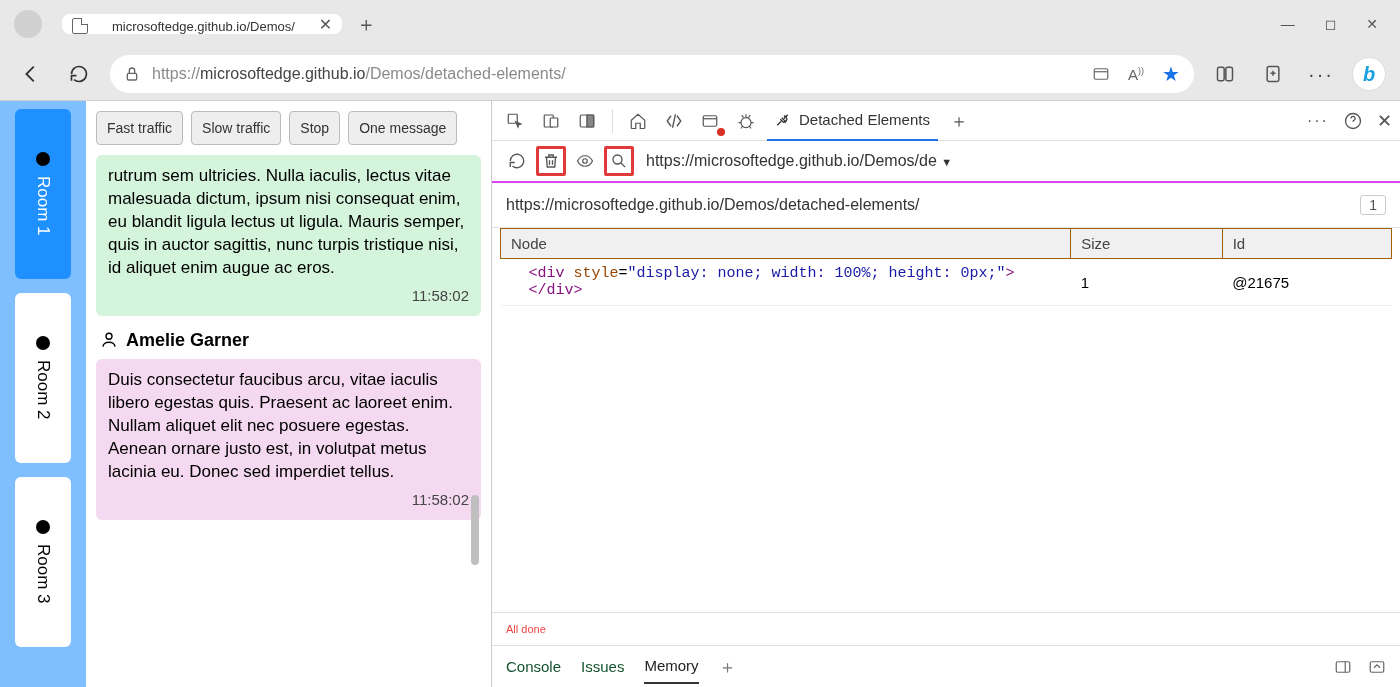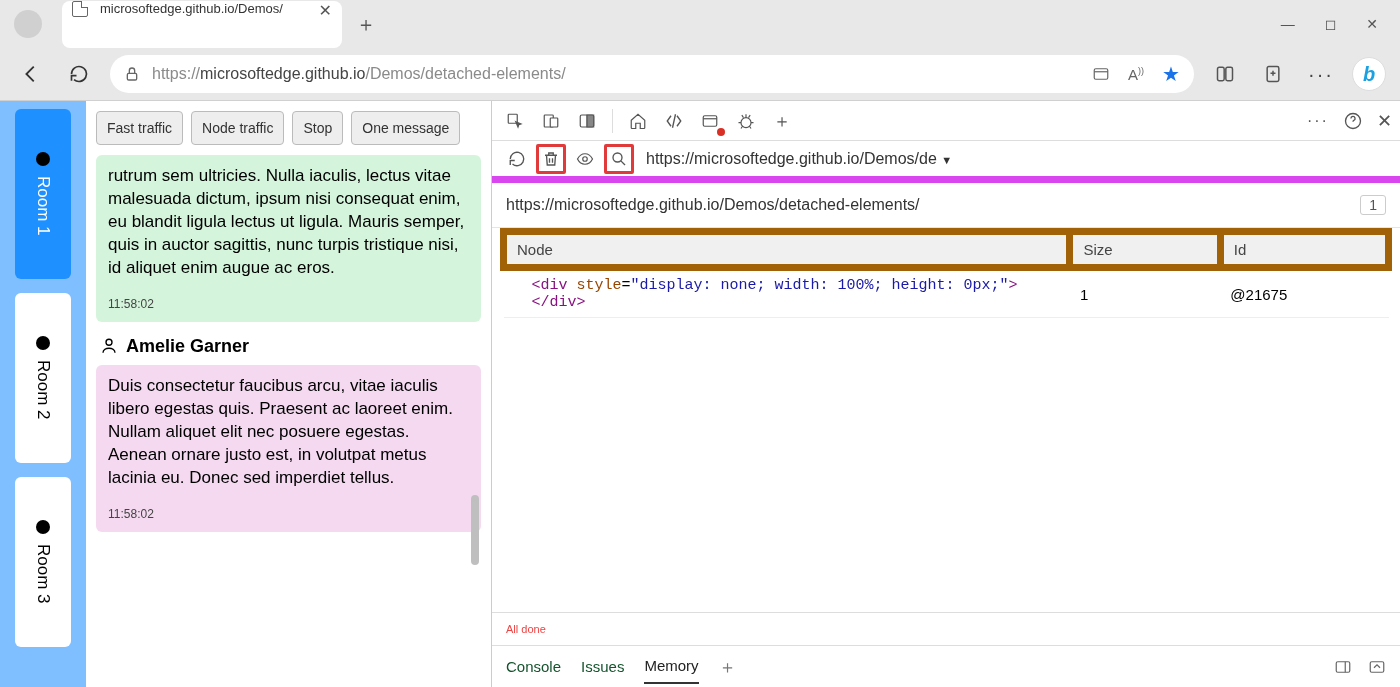--- a/index.html
+++ b/index.html
@@ -21,25 +21,25 @@
     padding: 0 8px;
   }
   .avatar-circle {
     width: 28px; height: 28px;
     background: #d0d0d0; border-radius: 50%;
     margin-right: 20px; margin-left: 6px;
   }
   .tab {
     background: #fff;
     border-radius: 8px;
-    height: 47px;
+    height: 20px;
     display: flex;
-    align-items: flex-start;
+    align-items: flex-end;
     padding: 0 10px;
-    gap: 12px;
+    gap: 24px;
     min-width: 280px;
   }
   .page-icon {
     width:16px;height:16px;border:1.5px solid #666;border-radius:2px;position:relative;
   }
   .page-icon::after{content:"";position:absolute;right:-1px;top:-1px;width:6px;height:6px;background:#fff;border-left:1.5px solid #666;border-bottom:1.5px solid #666;}
   .tab-title{font-size:13px;color:#333;flex:1;white-space:nowrap;overflow:hidden;}
   .tab-close{font-size:16px;color:#555;}
   .newtab{margin-left:14px;font-size:20px;color:#555;}
   .win-controls{margin-left:auto;display:flex;gap:30px;padding-right:14px;color:#555;}
@@ -116,21 +116,21 @@
   }
   .controls{display:flex;gap:8px;margin-bottom:10px;}
   .ctrl-btn{
     background:#eee;border:1px solid #bbb;border-radius:4px;
     padding:8px 10px;font-size:14px;color:#333;
   }
   .messages{flex:1;overflow:auto;position:relative;}
   .msg{border-radius:6px;padding:10px 12px;font-size:17px;line-height:1.35;margin-bottom:14px;}
   .msg.green{background:#d4f4dc;}
   .msg.pink{background:#f4d9f0;}
-  .msg .time{display:block;text-align:left;font-size:12px;color:#444;margin-top:16px;}
+  .msg .time{display:block;text-align:right;font-size:15px;color:#444;margin-top:6px;}
   .sender{display:flex;align-items:center;gap:8px;font-weight:bold;font-size:18px;margin:0 0 8px 4px;}
   .sender .person-icon{width:18px;height:18px;}
   .scroll-thumb{
     position:absolute;right:2px;top:340px;width:8px;height:70px;background:#bfbfbf;border-radius:4px;
   }
   
   .devtools{
     flex:1;
     display:flex;flex-direction:column;
     background:#fff;
@@ -141,34 +141,34 @@
   }
   .dt-ic{width:30px;height:30px;display:flex;align-items:center;justify-content:center;color:#555;}
   .dt-sep{width:1px;height:24px;background:#ddd;margin:0 4px;}
   .dt-tab-active{
     display:flex;align-items:center;gap:6px;
     border-bottom:2px solid #1a73e8;height:40px;padding:0 8px;color:#333;font-size:15px;
   }
   .dt-tabs-right{margin-left:auto;display:flex;gap:14px;align-items:center;color:#555;}
   .dt-toolbar{
     height:42px;display:flex;align-items:center;gap:4px;padding:0 10px;
-    border-bottom:7px solid #d946ef;
+    border-bottom:2px solid #d946ef;
   }
   .highlight-red{border:3px solid #e03a3a;border-radius:2px;}
   .dt-url{font-size:16px;color:#333;padding-left:8px;}
   .dt-frame-header{
     display:flex;align-items:center;padding:12px 14px;font-size:16px;color:#333;
     border-bottom:1px solid #e5e5e5;
   }
   .count-badge{
     margin-left:auto;border:1px solid #ccc;border-radius:3px;padding:1px 8px;font-size:14px;color:#555;
   }
   .dt-table{width:calc(100% - 16px);margin:0 8px;border-collapse:collapse;font-size:15px;}
   .dt-table th{
-    text-align:left;background:#f0f0f0;border:7px solid #a16207;padding:6px 10px;font-weight:normal;color:#444;
+    text-align:left;background:#f0f0f0;border:1px solid #a16207;padding:6px 10px;font-weight:normal;color:#444;
   }
   .dt-table td{padding:6px 10px;border-bottom:1px solid #eee;}
   .code{font-family:Consolas,"Courier New",monospace;font-size:15px;}
   .c-tag{color:#881280;}
   .c-attr{color:#994500;}
   .c-str{color:#1a1aa6;}
   .dt-body{flex:1;}
   .dt-status{
     border-top:1px solid #ddd;padding:10px 14px;font-size:11px;color:#ef4444;
   }
@@ -257,21 +257,21 @@
         <span>Room 2</span>
       </div>
       <div class="room">
         <span class="dot"></span>
         <span>Room 3</span>
       </div>
     </div>
     <div class="chat">
       <div class="controls">
         <button class="ctrl-btn">Fast traffic</button>
-        <button class="ctrl-btn">Node traffic</button>
+        <button class="ctrl-btn">Slow traffic</button>
         <button class="ctrl-btn">Stop</button>
         <button class="ctrl-btn">One message</button>
       </div>
       <div class="messages">
         <div class="msg green">
           <span>rutrum sem ultricies. Nulla iaculis, lectus vitae malesuada dictum, ipsum nisi consequat enim, eu blandit ligula lectus ut ligula. Mauris semper, quis in auctor sagittis, nunc turpis tristique nisi, id aliquet enim augue ac eros.</span>
           <span class="time">11:58:02</span>
         </div>
         <div class="sender">
           <svg class="person-icon" viewBox="0 0 24 24" fill="none" stroke="#000" stroke-width="1.8">
@@ -326,20 +326,26 @@
             <rect x="3" y="5" width="18" height="14" rx="2"></rect>
             <path d="M3 9h18"></path>
           </svg>
         <span style="position:absolute;bottom:0;right:0;width:8px;height:8px;background:#d93025;border-radius:50%;"></span>
       </div>
       <div class="dt-ic">
         <svg width="20" height="20" viewBox="0 0 24 24" fill="none" stroke="#555" stroke-width="1.4">
             <circle cx="12" cy="14" r="6"></circle>
             <path d="M12 8V4M9 8l-2-3M15 8l2-3M8 18l-2 3M16 18l2 3M6 14H3M21 14h-3"></path>
           </svg>
+      </div>
+      <div class="dt-tab-active">
+        <svg width="18" height="18" viewBox="0 0 24 24" fill="none" stroke="#333" stroke-width="1.8">
+            <path d="M8 14l-5 5M12 10l5-5M9 9l6 6M7 11l3 3a3 3 0 0 0 4 0l1-1a3 3 0 0 0 0-4l-3-3"></path>
+          </svg>
+        <span>Detached Elements</span>
       </div>
       <div class="dt-ic" style="font-size:18px;">＋</div>
       <div class="dt-tabs-right">
         <span style="letter-spacing:2px;">···</span>
         <svg width="20" height="20" viewBox="0 0 24 24" fill="none" stroke="#555" stroke-width="1.6">
             <circle cx="12" cy="12" r="9"></circle>
             <path d="M9.5 9a2.5 2.5 0 1 1 3.5 2.3c-.8.4-1 1-1 1.7M12 17h.01"></path>
           </svg>
         <span style="font-size:18px;">✕</span>
       </div>

